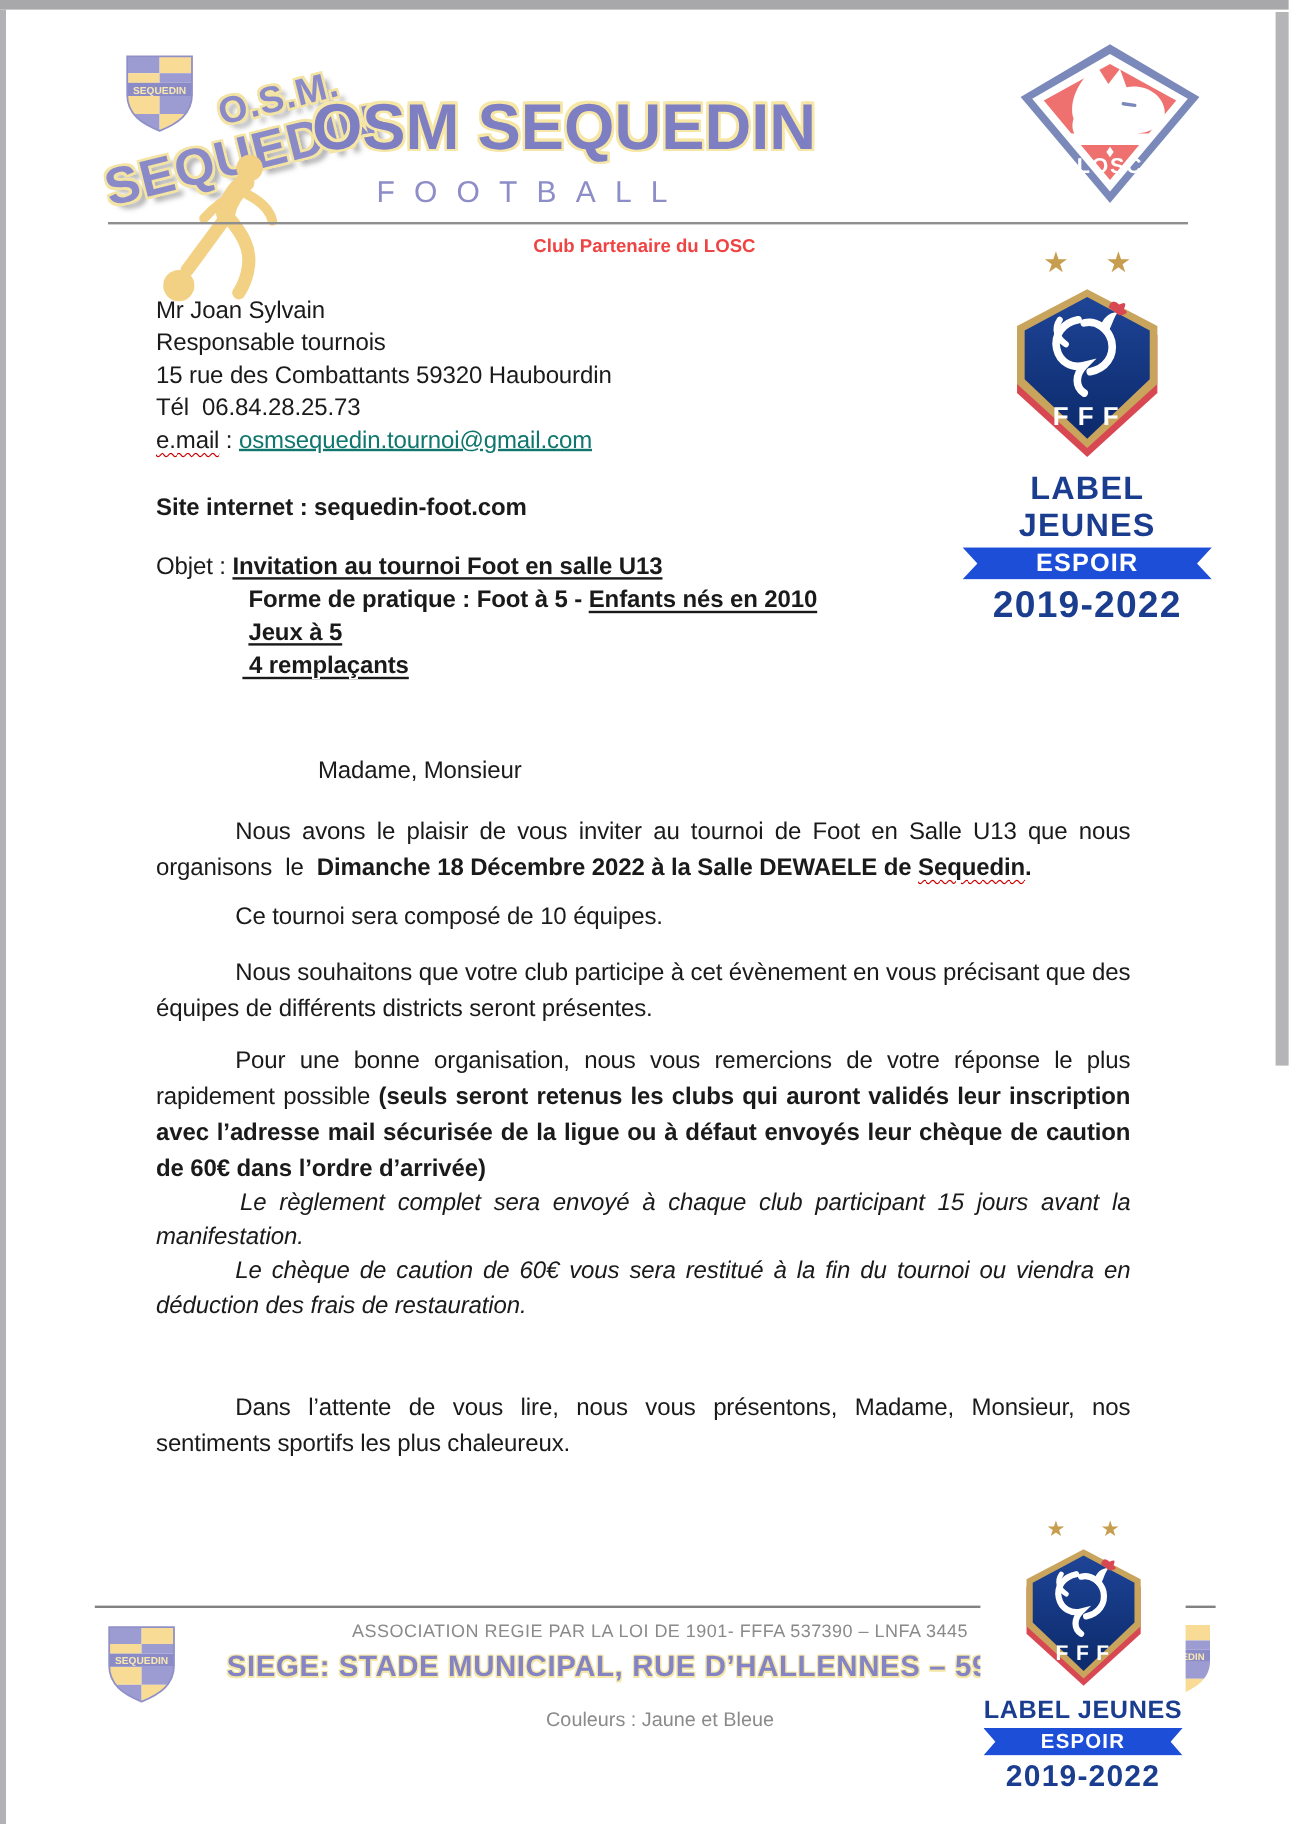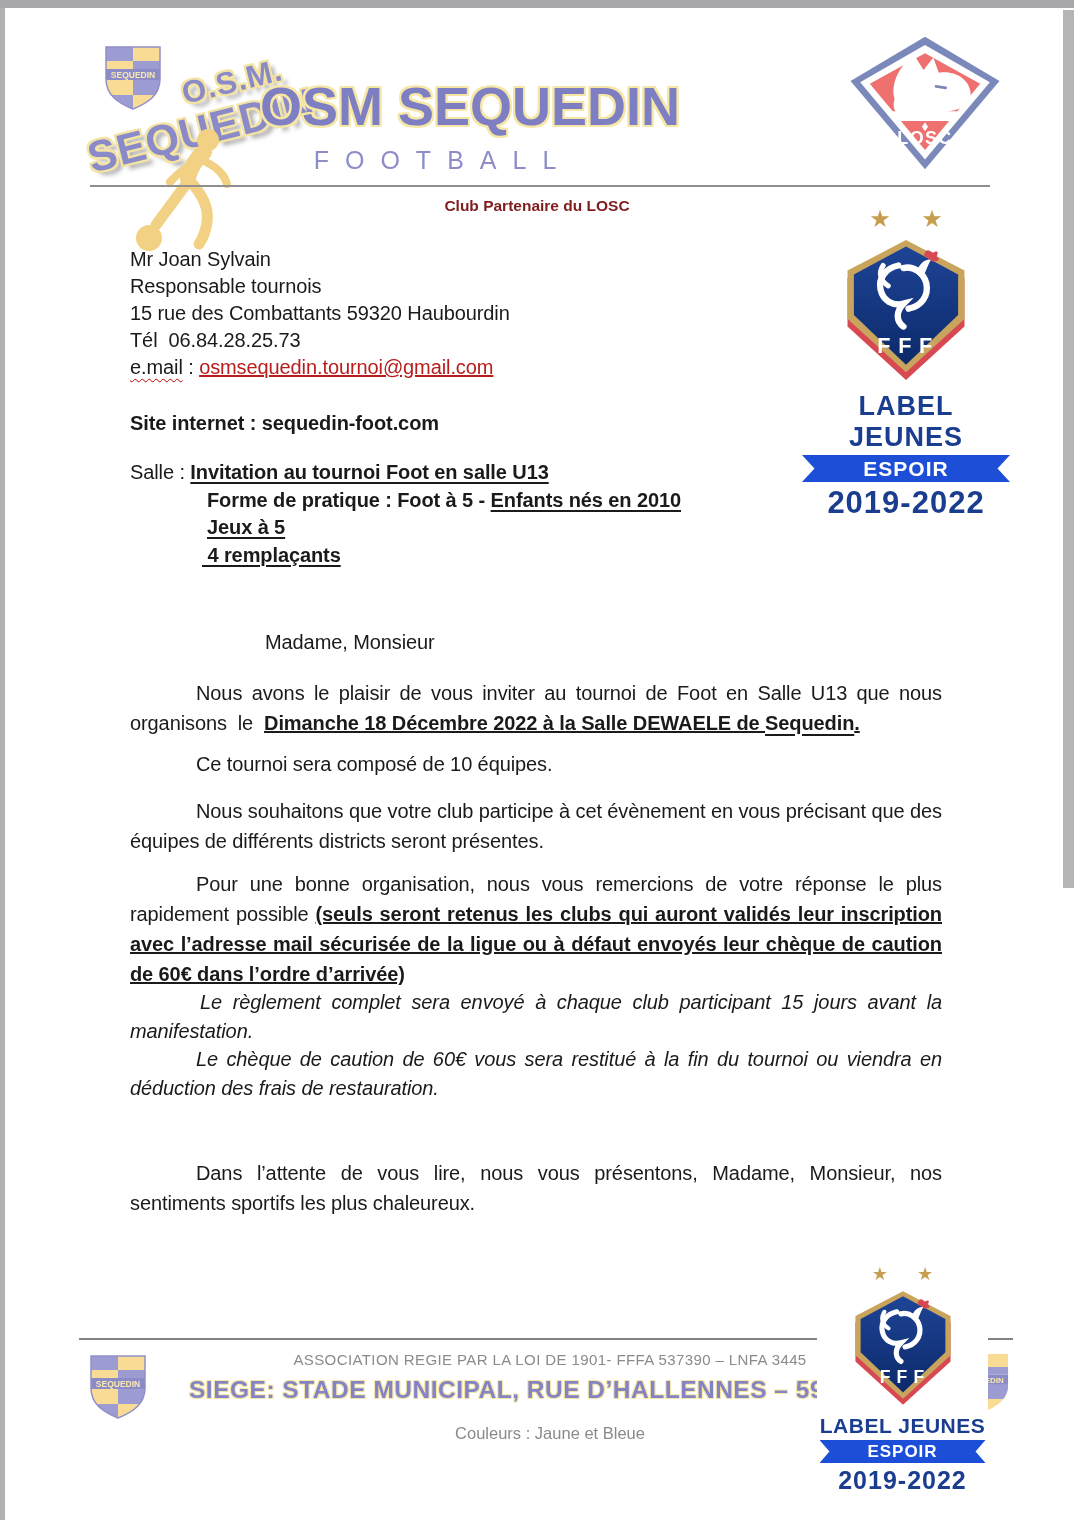--- a/index.html
+++ b/index.html
@@ -34,21 +34,21 @@
     left:0; top:76px; width:940px; text-align:center;
     font-size:54px; font-weight:bold; color:#7e7ec3; line-height:60px;
     text-shadow:
       -2px -2px 0 #f6e7a7, 2px -2px 0 #f6e7a7, -2px 2px 0 #f6e7a7, 2px 2px 0 #f6e7a7,
       0 -2px 0 #f6e7a7, 0 2px 0 #f6e7a7, -2px 0 0 #f6e7a7, 2px 0 0 #f6e7a7;
   }
   .subtitle { left:0; top:146px; width:870px; text-align:center;
               font-size:25px; color:#8d8dc8; letter-spacing:16px; text-indent:16px; }
   .header-line { left:90px; top:185px; width:900px; height:2px; background:#8f8f8f; }
   .partner  { left:0; top:197px; width:1074px; text-align:center;
-              font-size:15.5px; font-weight:bold; color:#7f1d1d; }
+              font-size:15.5px; font-weight:bold; color:#ef4444; }
   .losc-logo { left:845px; top:33px; }
 
   
   .fff-badge { background:#fff; text-align:center; }
   .badge-top { left:798px; top:203px; width:216px; height:278px; }
   .badge-bottom { left:817px; top:1260px; width:171px; height:222px; z-index:5; }
   .stars { color:#c79e50; letter-spacing:12px; text-indent:12px; }
   .badge-top .stars { font-size:24px; padding-top:2px; }
   .badge-bottom .stars { font-size:18px; padding-top:3px; }
   .fff-hex { display:block; margin:2px auto 0; }
@@ -63,36 +63,36 @@
   .years { font-weight:bold; color:#1b3d8f; }
   .badge-top .years { font-size:31px; margin-top:3px; letter-spacing:1px; }
   .badge-bottom .years { font-size:25px; margin-top:3px; letter-spacing:1px; }
 
   
   .txt { font-size:20px; letter-spacing:-0.1px; }
   .sender { left:130px; top:246px; line-height:27px; }
   .sender div { white-space:pre; }
   .wavy { text-decoration:underline; text-decoration-style:wavy;
           text-decoration-color:#cc0000; text-decoration-thickness:1px; text-underline-offset:4px; }
-  a.mail-link { color:#b91c1c; text-decoration:underline; cursor:pointer; }
+  a.mail-link { color:#0f766e; text-decoration:underline; cursor:pointer; }
   .site-line { left:130px; top:412px; font-weight:bold; }
   .objet { left:130px; top:459px; font-weight:bold; line-height:27.5px; }
   .objet .plain { font-weight:normal; }
   .objet .ul { text-decoration:underline; text-underline-offset:3px; }
   .objet .ind { padding-left:77px; }
   .salutation { left:265px; top:631px; }
   .para { left:130px; width:812px; text-align:justify; line-height:29.5px; }
   .indent { text-indent:66px; }
   .p1 { top:679px; }
   .p2 { top:750px; text-align:left; }
   .p3 { top:797px; }
   .p4 { top:869px; line-height:30px; }
   .p56 { top:988px; line-height:28.5px;font-style:italic; }
   .p7 { top:1159px; }
-  b.seg { font-weight:bold;text-decoration:underline; }
+  b.seg { font-weight:bold; }
 
   
   .footer-line { left:79px; top:1338px; width:934px; height:2px; background:#828282; }
   .footer-shield { left:88px; top:1354px; }
   .assoc { left:0; top:1351px; width:1100px; text-align:center;
            font-size:15px; color:#8a8a8a; letter-spacing:0.4px; }
   .siege { left:189px; top:1376px; font-size:24.5px; font-weight:bold; color:#8484c4;
            white-space:nowrap; z-index:1; letter-spacing:0.5px;
            text-shadow:
             -1px -1px 0 #f6e7a7, 1px -1px 0 #f6e7a7, -1px 1px 0 #f6e7a7, 1px 1px 0 #f6e7a7; }
@@ -186,21 +186,21 @@
   <div>Mr Joan Sylvain</div>
   <div>Responsable tournois</div>
   <div>15 rue des Combattants 59320 Haubourdin</div>
   <div>Tél&nbsp; 06.84.28.25.73</div>
   <div><span class="wavy">e.mail</span><span> : </span><a class="mail-link">osmsequedin.tournoi@gmail.com</a></div>
 </div>
 
 <div class="abs site-line txt">Site internet : sequedin-foot.com</div>
 
 <div class="abs objet txt">
-  <div><span class="plain">Salle : </span><span class="ul">Invitation au tournoi Foot en salle U13</span></div>
+  <div><span class="plain">Objet : </span><span class="ul">Invitation au tournoi Foot en salle U13</span></div>
   <div class="ind"><span>Forme de pratique : Foot à 5 - </span><span class="ul">Enfants nés en 2010</span></div>
   <div class="ind"><span class="ul">Jeux à 5</span></div>
   <div class="ind" style="padding-left:72px;"><span class="ul">&nbsp;4 remplaçants</span></div>
 </div>
 
 <div class="abs salutation txt">Madame, Monsieur</div>
 
 <p class="abs para indent txt p1"><span>Nous avons le plaisir de vous inviter au tournoi de Foot en Salle U13 que nous organisons&nbsp; le&nbsp; </span><b class="seg">Dimanche 18 Décembre 2022 à la Salle DEWAELE de </b><b class="seg wavy">Sequedin</b><b class="seg">.</b></p>
 
 <p class="abs para indent txt p2">Ce tournoi sera composé de 10 équipes.</p>

